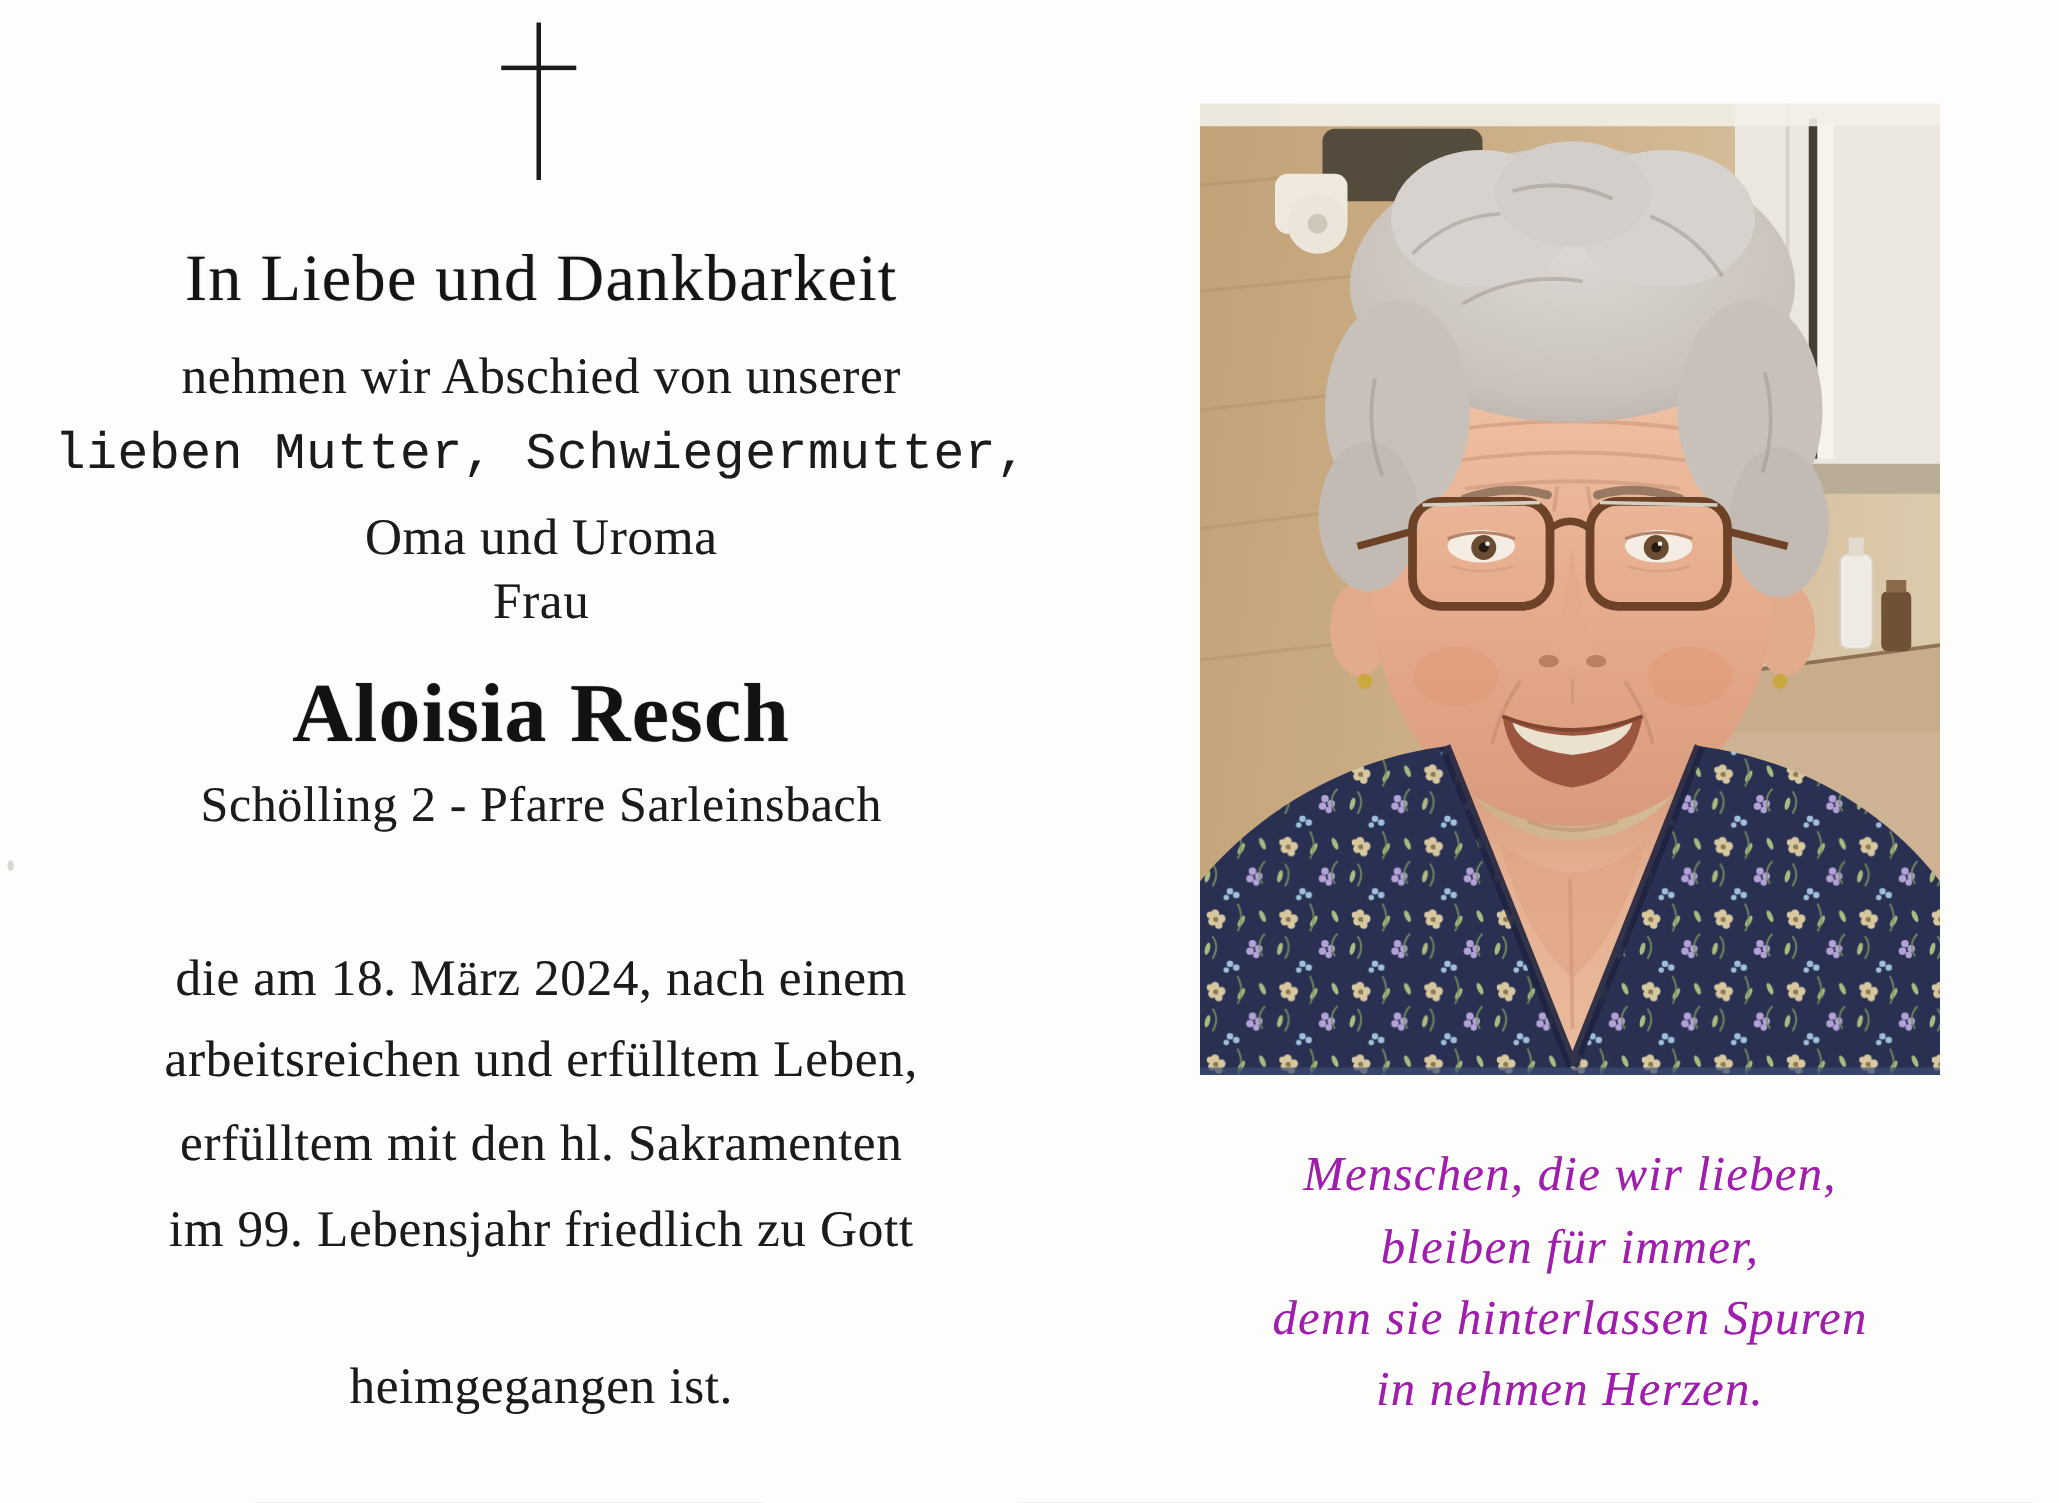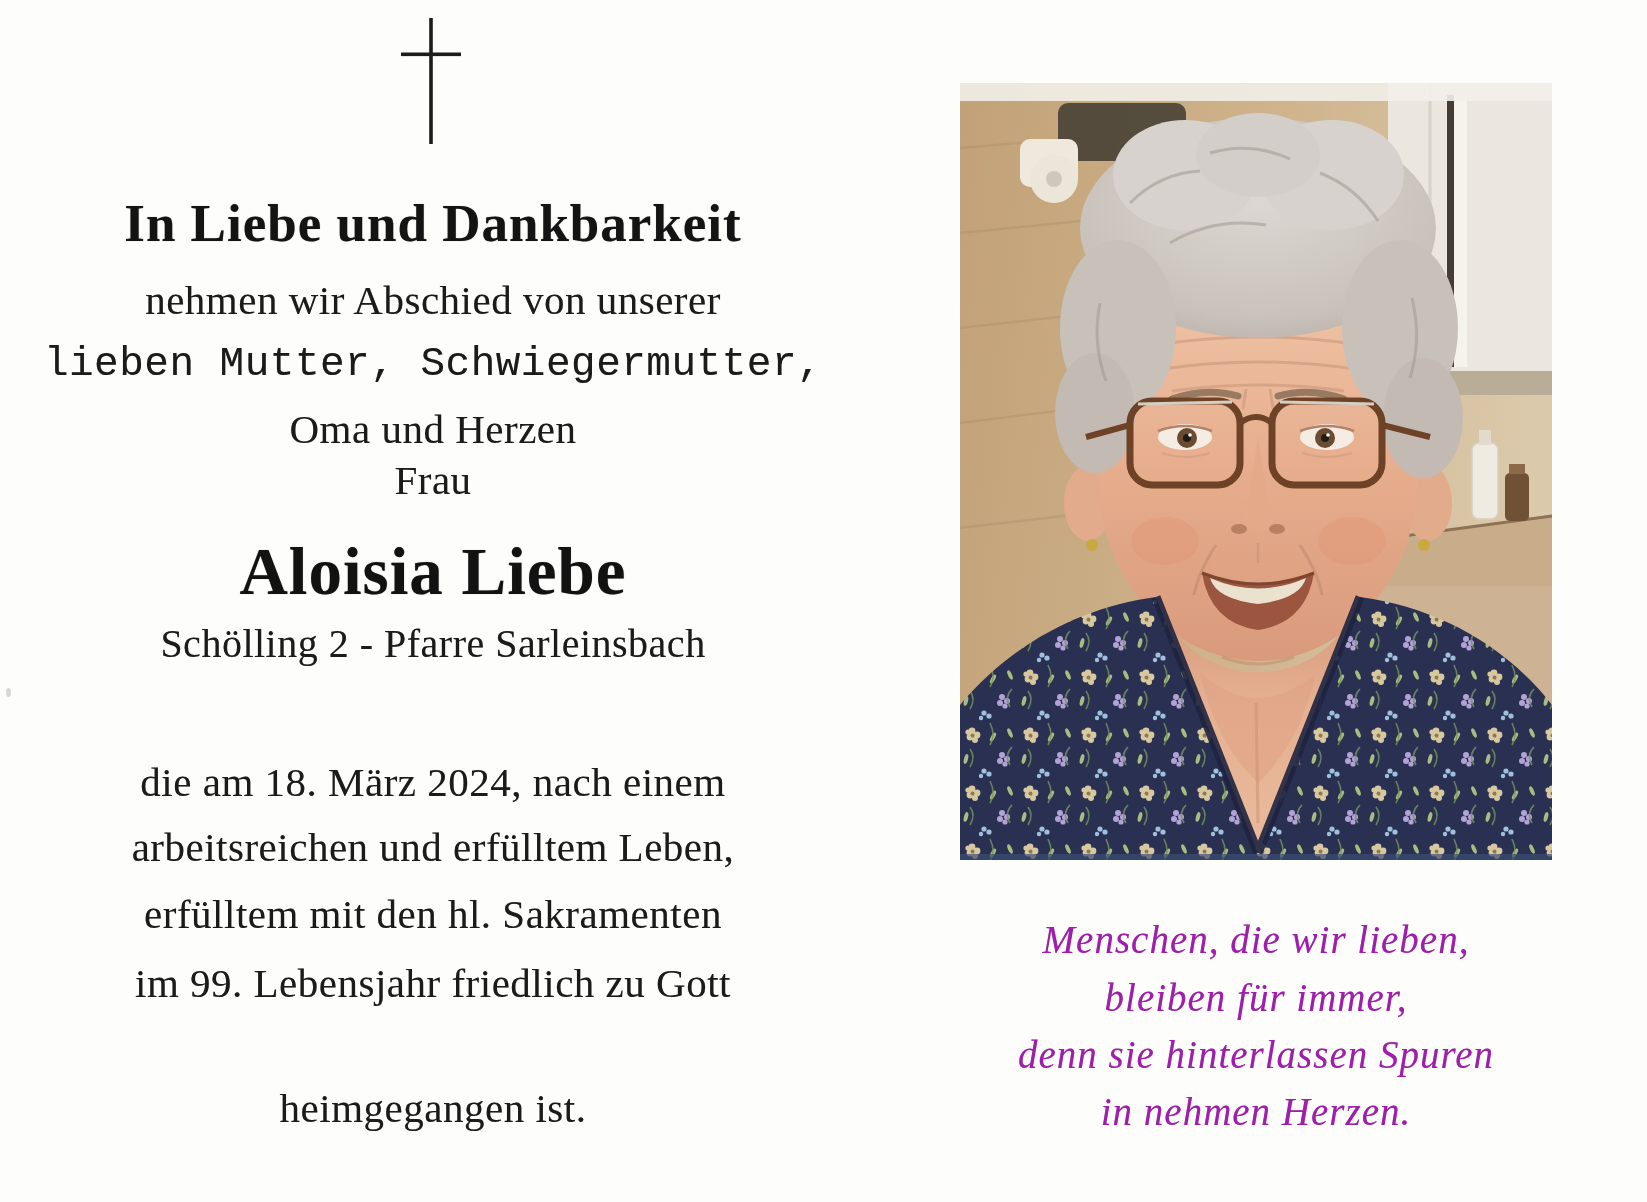--- a/index.html
+++ b/index.html
@@ -7,21 +7,21 @@
     position:relative;
     width:1647px;height:1202px;
     background:#fdfdfb;
     overflow:hidden;
     font-family:"Liberation Serif", serif;
     color:#1b1b1b;
   }
   .abs{position:absolute;}
   
   .col-left{left:30px;width:806px;text-align:center;}
-  .heading{top:193px;font-size:53px;font-weight:bold;letter-spacing:1px;color:#141414;
+  .heading{top:193px;font-size:53px;font-weight:normal;letter-spacing:1px;color:#141414;
            text-shadow:0 0 1px rgba(20,20,20,.4);}
   .body-line{font-size:41px;letter-spacing:.5px;text-shadow:0 0 .5px rgba(20,20,20,.35);}
   .t-intro0{top:276px;} .t-intro1{top:341px;font-family:Liberation Mono, monospace;} .t-intro2{top:405px;} .t-intro3{top:456px;}
   .name{top:533px;font-size:67px;font-weight:bold;letter-spacing:1px;color:#121212;
         text-shadow:0 0 1px rgba(20,20,20,.4);}
   .address{top:620px;font-size:40px;}
   .t-ob0{top:758px;} .t-ob1{top:823px;} .t-ob2{top:890px;} .t-ob3{top:959px;} .t-ob4{top:1084px;}
   
   .cross{left:398px;top:14px;width:66px;height:134px;}
   
@@ -42,23 +42,23 @@
 
   <svg class="abs cross" viewBox="0 0 66 134">
     <rect x="31.2" y="4" width="3.6" height="126" fill="#1c1c1c"></rect>
     <rect x="3" y="38.5" width="60" height="3.6" fill="#1c1c1c"></rect>
   </svg>
 
   <div>
     <div class="abs col-left heading">In Liebe und Dankbarkeit</div>
     <div class="abs col-left body-line t-intro0">nehmen wir Abschied von unserer</div>
     <div class="abs col-left body-line t-intro1">lieben Mutter, Schwiegermutter,</div>
-    <div class="abs col-left body-line t-intro2">Oma und Herzen</div>
+    <div class="abs col-left body-line t-intro2">Oma und Uroma</div>
     <div class="abs col-left body-line t-intro3">Frau</div>
-    <div class="abs col-left name">Aloisia Liebe</div>
+    <div class="abs col-left name">Aloisia Resch</div>
     <div class="abs col-left body-line address">Schölling 2 - Pfarre Sarleinsbach</div>
     <div class="abs col-left body-line t-ob0">die am 18. März 2024, nach einem</div>
     <div class="abs col-left body-line t-ob1">arbeitsreichen und erfülltem Leben,</div>
     <div class="abs col-left body-line t-ob2">erfülltem mit den hl. Sakramenten</div>
     <div class="abs col-left body-line t-ob3">im 99. Lebensjahr friedlich zu Gott</div>
     <div class="abs col-left body-line t-ob4">heimgegangen ist.</div>
   </div>
 
   <div class="abs photo">
     <svg viewBox="0 0 592 777" preserveAspectRatio="none">

